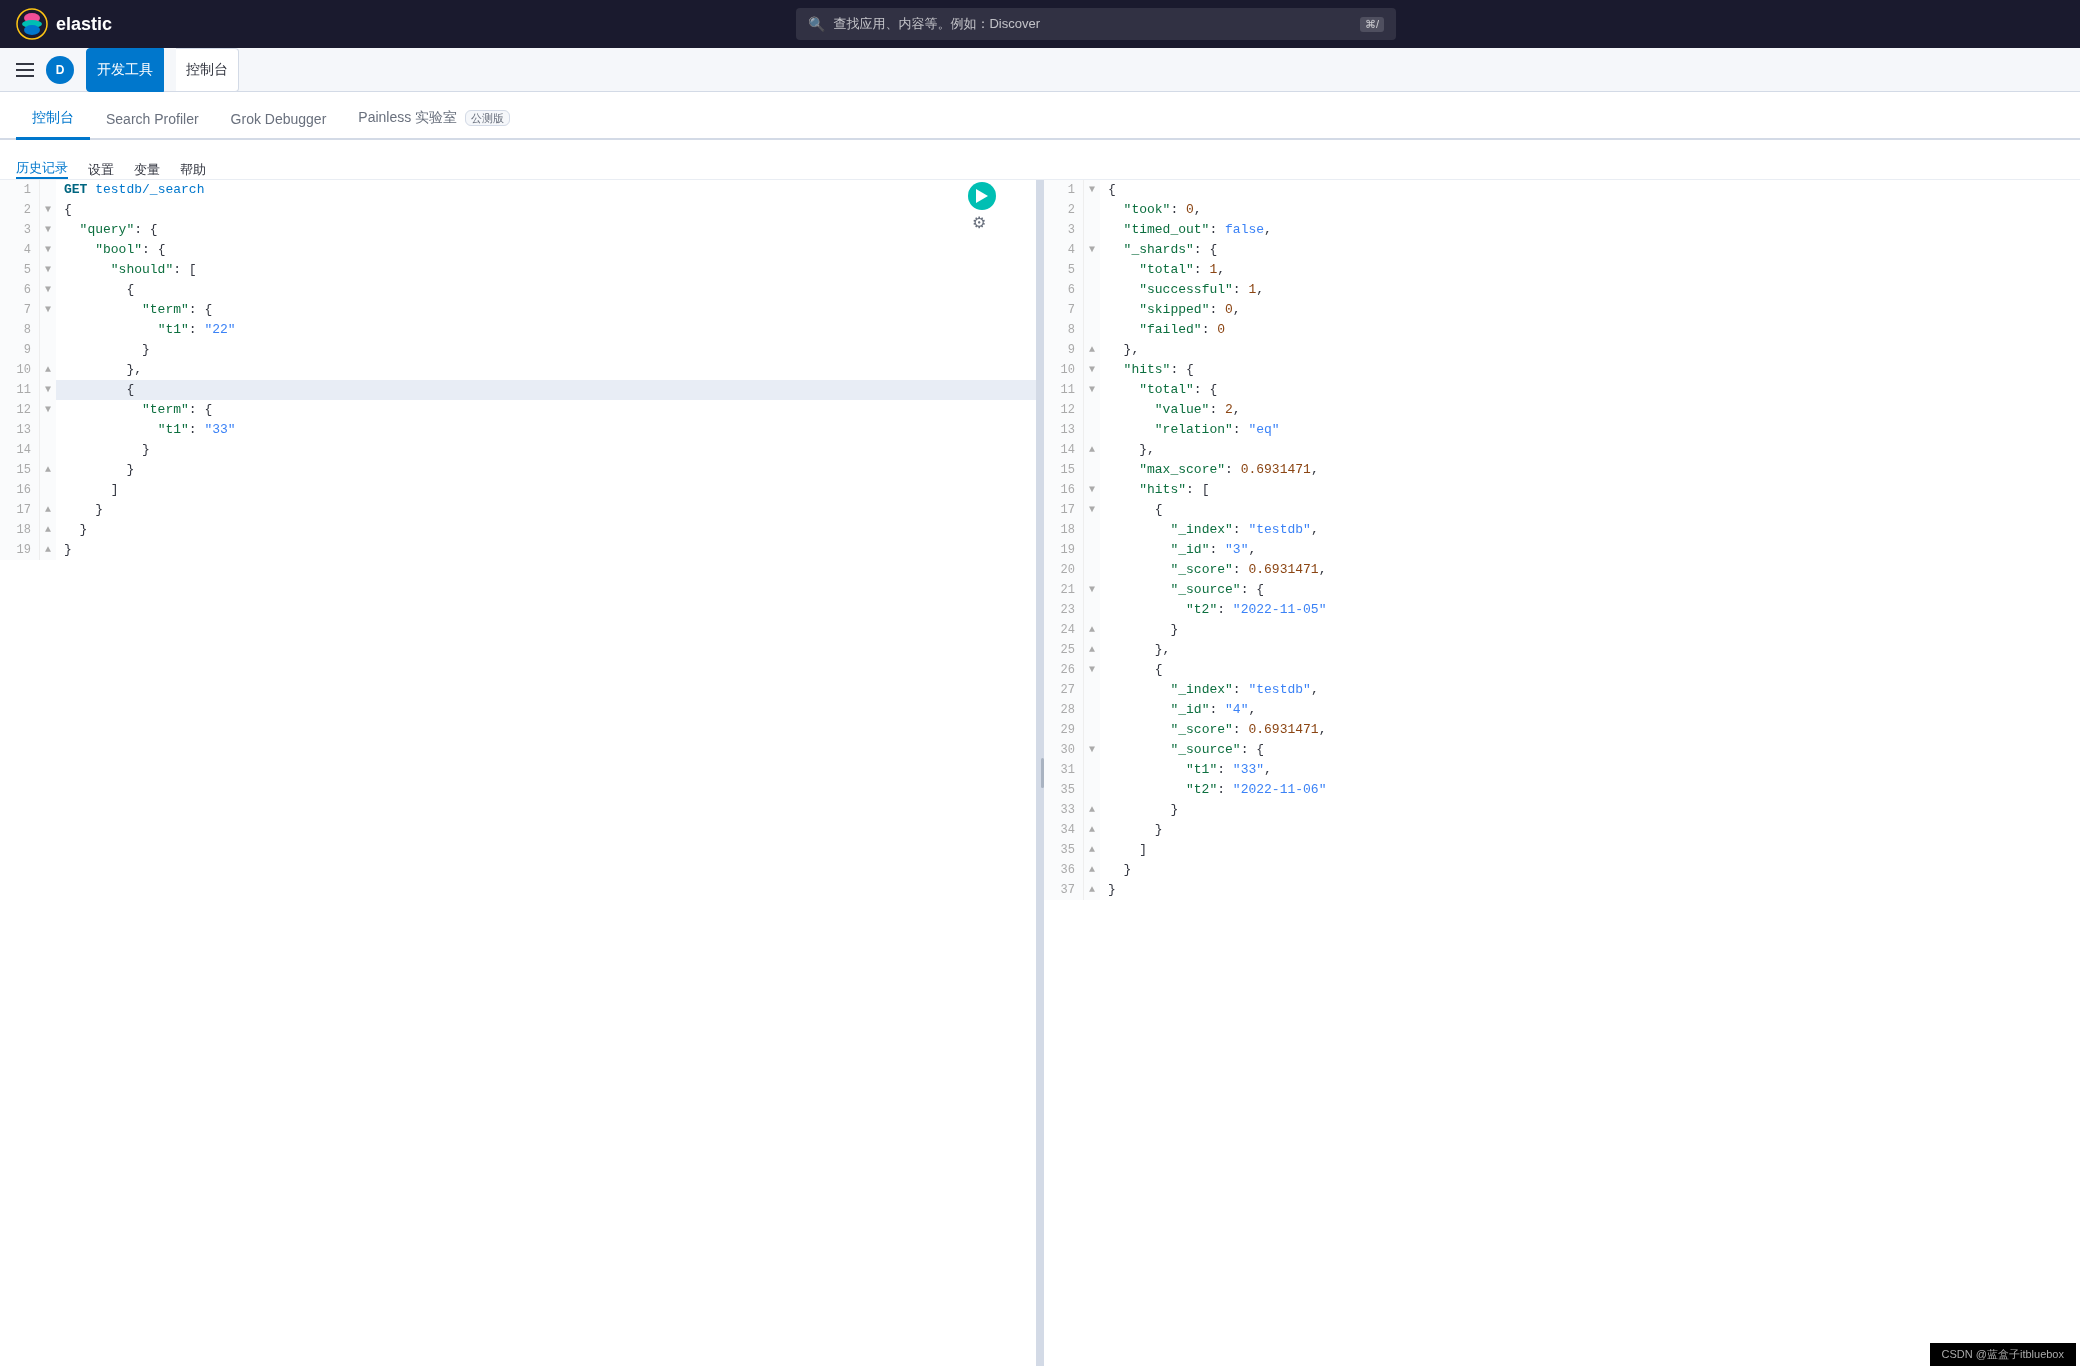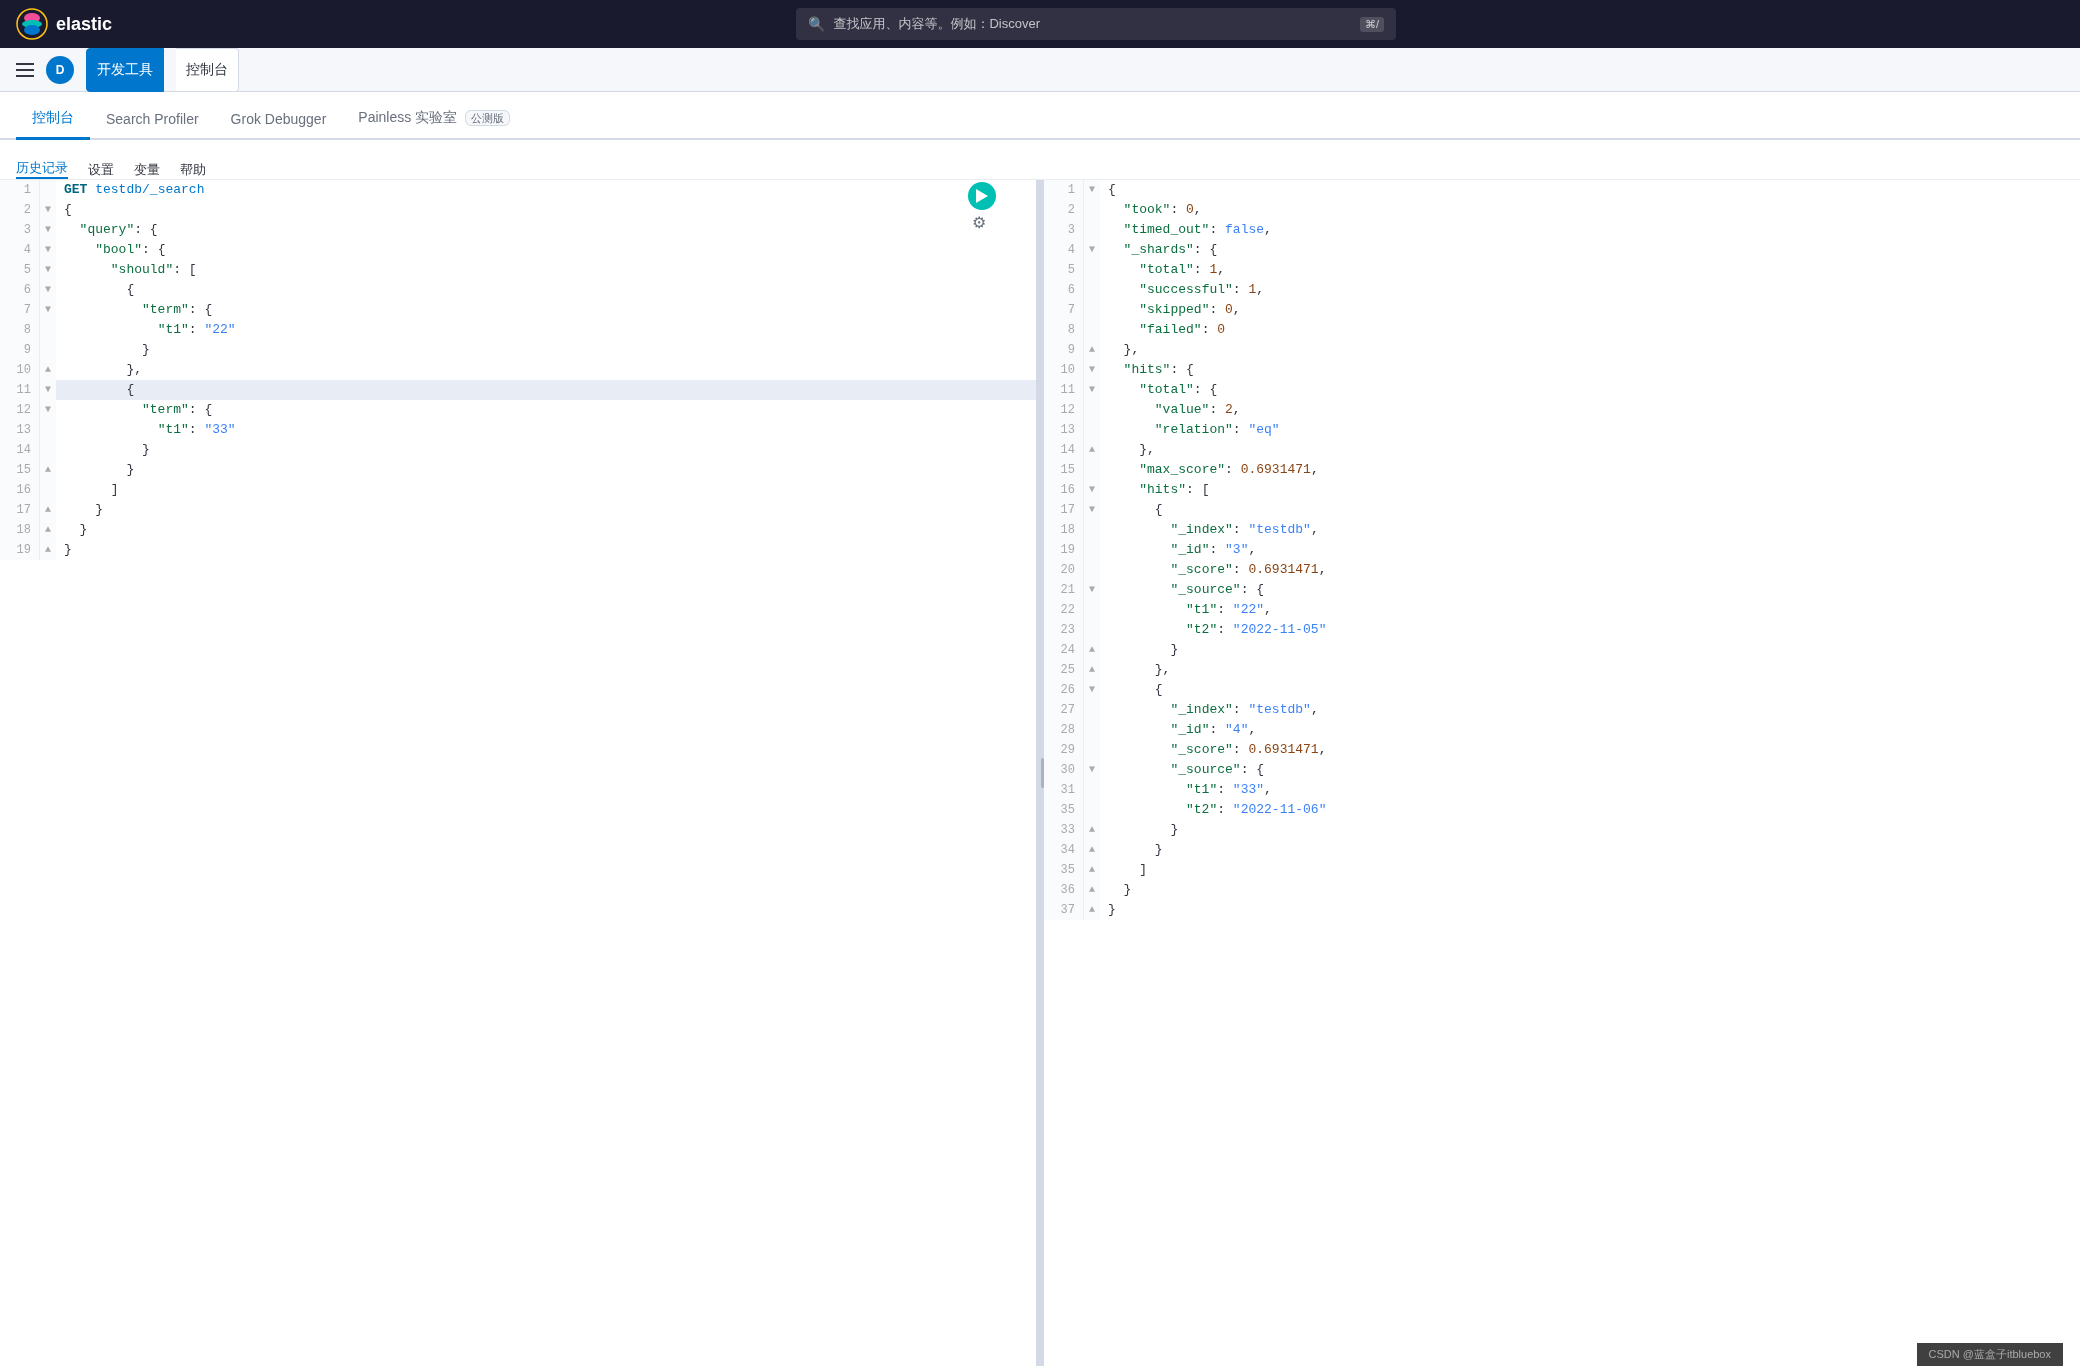--- a/index.html
+++ b/index.html
@@ -264,25 +264,25 @@
       overflow-y: auto;
       font-family: 'Courier New', 'Consolas', monospace;
       font-size: 13px;
       line-height: 20px;
     }
 
     
     .footer {
       position: fixed;
       bottom: 0;
-      right: 17px;
+      right: 4px;
       padding: 4px 12px;
       font-size: 11px;
       color: #aaa;
-      background: #404040;
+      background: #000000;
       margin-top: 12px;
     }
 
     
     ::-webkit-scrollbar { width: 6px; height: 6px; }
     ::-webkit-scrollbar-track { background: #f5f7fa; }
     ::-webkit-scrollbar-thumb { background: #c7cdd6; border-radius: 3px; }
   </style>
 </head>
 <body>
@@ -551,25 +551,20 @@
           <span class="line-num">20</span>
           <span class="line-fold"></span>
           <span class="line-content">        <span class="c-key">"_score"</span>: <span class="c-number">0.6931471</span>,</span>
         </div>
         <div class="code-line">
           <span class="line-num">21</span>
           <span class="line-fold">▼</span>
           <span class="line-content">        <span class="c-key">"_source"</span>: {</span>
         </div>
         <div class="code-line">
-          <span class="line-num">22</span>
-          <span class="line-fold"></span>
-          <span class="line-content">          <span class="c-key">"t1"</span>: <span class="c-string">"22"</span>,</span>
-        </div>
-        <div class="code-line">
           <span class="line-num">23</span>
           <span class="line-fold"></span>
           <span class="line-content">          <span class="c-key">"t2"</span>: <span class="c-string">"2022-11-05"</span></span>
         </div>
         <div class="code-line">
           <span class="line-num">24</span>
           <span class="line-fold">▲</span>
           <span class="line-content">        }</span>
         </div>
         <div class="code-line">

